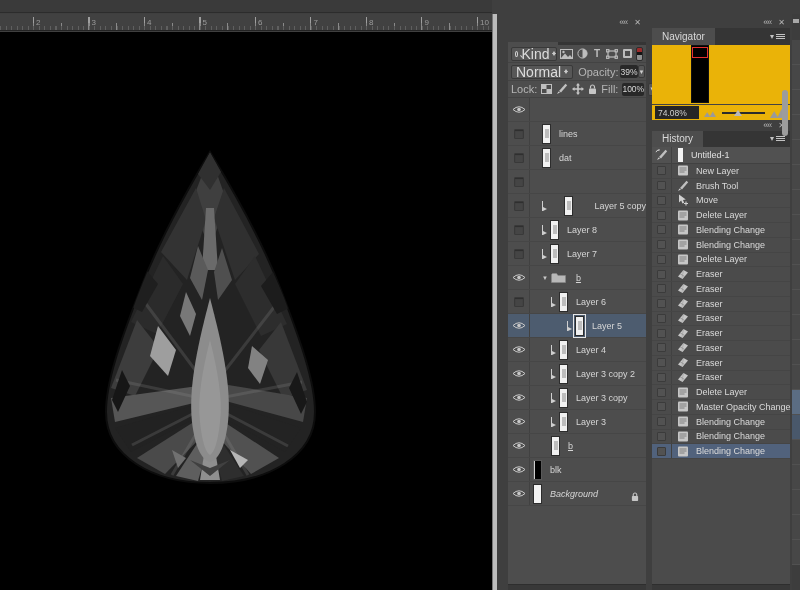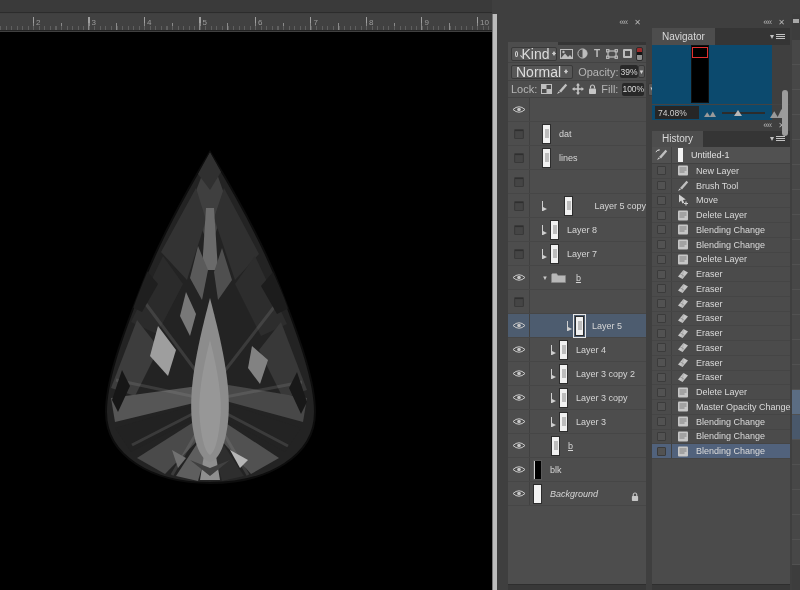--- a/index.html
+++ b/index.html
@@ -76,21 +76,21 @@
   .thumb.white{background:#f4f4f4;}
   .thumb.selthumb{outline:1px solid #e6e6e6;outline-offset:1px;}
   .llabel{font-size:9px;color:#d6d6d6;margin-left:8px;white-space:nowrap;}
   .llabel.und{text-decoration:underline;}
   .llabel.ital{font-style:italic;}
   .rowlock{position:absolute;right:7px;top:6px;}
 
   
   #nav-dock-header{left:652px;top:17px;width:138px;}
   #nav-tabbar{left:652px;top:28px;width:138px;height:17px;}
-  #navigator-panel{position:absolute;left:652px;top:45px;width:120px;height:75px;background:#0c4a6e;}
+  #navigator-panel{position:absolute;left:652px;top:45px;width:138px;height:75px;background:#eab308;}
   #nav-thumb{position:absolute;left:39px;top:0;width:18px;height:58px;background:#000;border:1px solid #111;}
   #nav-proxy{position:absolute;left:0px;top:1px;width:16px;height:11px;border:1px solid #e23030;}
   #nav-bottom{position:absolute;left:0;bottom:0;width:138px;height:16px;display:flex;align-items:center;padding:0 3px;border-top:1px solid #434343;}
   #nav-zoom-field{width:44px;height:13px;background:#262626;color:#cfcfcf;font-size:8.5px;display:flex;align-items:center;padding:0 3px;}
   #nav-slider{flex:1;height:2px;background:#2c2c2c;position:relative;margin:0 5px;}
   #nav-slider-thumb{position:absolute;left:12px;top:-6px;width:0;height:0;border:4px solid transparent;border-bottom:6px solid #b8b8b8;}
 
   
   #hist-dock-header{left:652px;top:120px;width:138px;}
   #hist-tabbar{left:652px;top:131px;width:138px;height:16px;}
@@ -290,30 +290,30 @@
             </span>
             <span class="llabel">dro</span>
           </div>
         </div>
         <div class="lrow">
           <div class="eye-cell">
             <span class="eyebox"></span>
           </div>
           <div class="lcontent" style="padding-left: 11px;">
             <span class="thumb strip"></span>
+            <span class="llabel">lines</span>
+          </div>
+        </div>
+        <div class="lrow">
+          <div class="eye-cell">
+            <span class="eyebox"></span>
+          </div>
+          <div class="lcontent" style="padding-left: 11px;">
+            <span class="thumb strip"></span>
             <span class="llabel">dat</span>
-          </div>
-        </div>
-        <div class="lrow">
-          <div class="eye-cell">
-            <span class="eyebox"></span>
-          </div>
-          <div class="lcontent" style="padding-left: 11px;">
-            <span class="thumb strip"></span>
-            <span class="llabel">lines</span>
           </div>
         </div>
         <div class="lrow">
           <div class="eye-cell">
             <span class="eyebox"></span>
           </div>
         </div>
         <div class="lrow">
           <div class="eye-cell">
             <span class="eyebox"></span>
@@ -357,20 +357,25 @@
               <svg width="15" height="11" viewBox="0 0 15 11">
                 <path d="M0.5 2.5 L0.5 10.5 L14.5 10.5 L14.5 3.5 L7 3.5 L5.5 1.5 L1.5 1.5 Z" fill="#b8b8b8" stroke="#8a8a8a" stroke-width="0.6"></path>
               </svg>
             </span>
             <span class="llabel und">b</span>
           </div>
         </div>
         <div class="lrow">
           <div class="eye-cell">
             <span class="eyebox"></span>
+          </div>
+          <div class="lcontent" style="padding-left: 20px;">
+            <span class="clip"></span>
+            <span class="thumb strip"></span>
+            <span class="llabel">Layer 6</span>
           </div>
         </div>
         <div class="lrow selected">
           <div class="eye-cell">
             <svg width="14" height="9" viewBox="0 0 14 9">
               <path d="M1 4.5 Q7 -1 13 4.5 Q7 10 1 4.5 Z" fill="none" stroke="#c8c8c8"></path>
               <circle cx="7" cy="4.5" r="1.8" fill="#c8c8c8"></circle>
             </svg>
           </div>
           <div class="lcontent" style="padding-left: 36px;">

